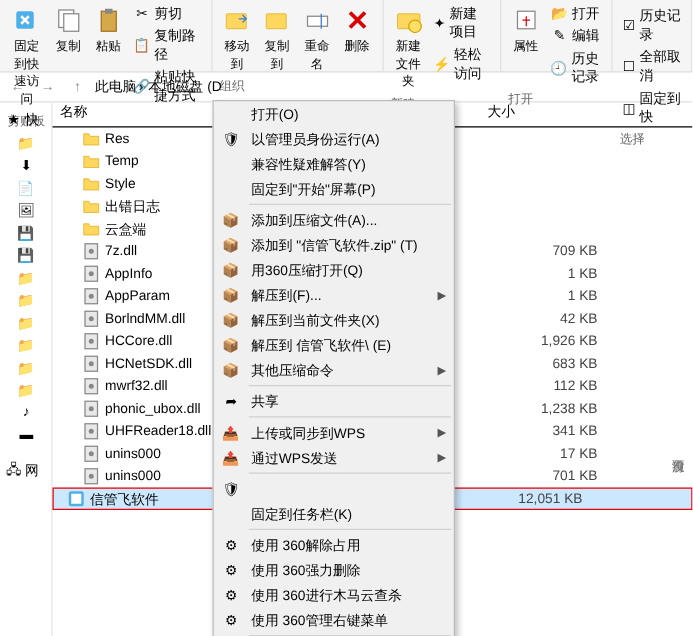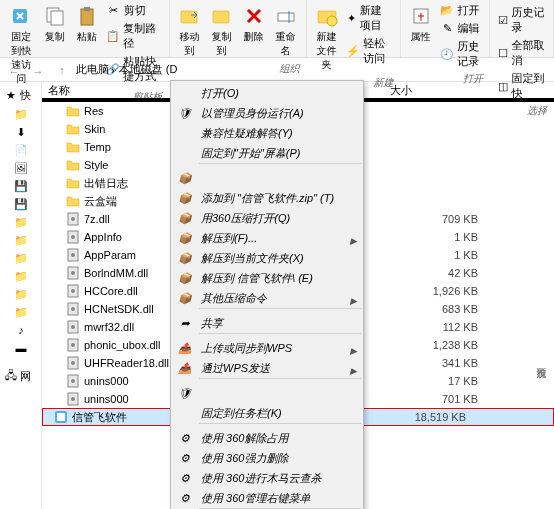--- a/index.html
+++ b/index.html
@@ -7,49 +7,49 @@
 
 .ribbon { height: 58px; background: #f5f5f5; border-bottom: 1px solid #ddd; display: flex; }
 .ribbon-group { border-right: 1px solid #e0e0e0; padding: 2px 6px; display: flex; flex-direction: column; justify-content: space-between; }
 .ribbon-buttons { display: flex; gap: 4px; align-items: flex-start; }
 .ribbon-btn-lg { display: flex; flex-direction: column; gap: 2px; padding: 2px; cursor: pointer; }
 .ribbon-btn-lg .icon { width: 24px; height: 24px; display: flex; align-items: center; justify-content: center; }
 .ribbon-btn-lg .lbl { font-size: 10px; text-align: center; }
 .ribbon-sm-col { display: flex; flex-direction: column; gap: 1px; font-size: 10px; }
 .ribbon-sm-row { display: flex; align-items: center; gap: 3px; padding: 1px 2px; cursor: pointer; }
 .ribbon-sm-row .micon { width: 14px; height: 14px; display: flex; align-items: center; justify-content: center; }
-.ribbon-group-label { font-size: 10px; color: #666; text-align: right; padding-top: 2px; font-style: italic; }
+.ribbon-group-label { font-size: 10px; color: #666; text-align: left; padding-top: 2px; }
 
 .breadcrumb-row { height: 24px; border-bottom: 1px solid #e0e0e0; display: flex; align-items: center; padding: 0 4px; gap: 4px; }
 .nav-btn { width: 20px; height: 20px; display: flex; align-items: center; justify-content: center; color: #888; cursor: pointer; }
 .crumb { display: flex; align-items: center; gap: 2px; }
 
 .content { display: flex; height: calc(100% - 82px); }
 .sidebar { width: 42px; border-right: 1px solid #e8e8e8; padding-top: 4px; }
 .sidebar-item { display: flex; align-items: center; gap: 2px; padding: 2px 4px; cursor: pointer; }
 .sb-indent { padding-left: 14px; }
 .sb-icon { width: 14px; height: 14px; display: flex; align-items: center; justify-content: center; }
 
 .main { flex: 1; display: flex; flex-direction: column; }
-.col-headers { display: flex; height: 20px; border-bottom: 4px solid #000000; align-items: center; }
+.col-headers { display: flex; height: 20px; border-bottom: 1px solid #000000; align-items: flex-start; }
 .col-name { width: 300px; padding-left: 6px; }
 .col-size { width: 80px; text-align: right; padding-right: 10px; font-family: Liberation Serif, serif; }
 .file-list { flex: 1; }
 .row { display: flex; align-items: center; height: 18px; padding-left: 24px; cursor: pointer; }
 .row.highlighted { background: #cce8ff; }
 .row.red-boxed { outline: 1.5px solid #e00; outline-offset: -1px; padding-left: 12px; }
 .row .ficon { width: 14px; height: 14px; margin-right: 4px; display: flex; align-items: center; justify-content: center; }
 .row .fname { width: 260px; }
 .row .fsize { width: 154px; text-align: right; padding-right: 20px; color: #444; }
 
 .folder-icon { fill: #ffd75e; stroke: #d6a400; stroke-width: 0.5; }
 .dll-icon { fill: #e8e8e8; stroke: #888; }
 
 .context-menu { position: absolute; left: 170px; top: 80px; width: 194px; background: #f0f0f0; border: 1px solid #bcbcbc; box-shadow: 2px 2px 5px rgba(0,0,0,0.25); z-index: 100; }
-.menu-item { display: flex; align-items: flex-end; height: 20px; padding: 0 24px 0 30px; position: relative; cursor: default; font-style: italic; }
+.menu-item { display: flex; align-items: center; height: 20px; padding: 0 24px 0 30px; position: relative; cursor: default; }
 .menu-item .micon { position: absolute; left: 6px; width: 16px; height: 16px; display: flex; align-items: center; justify-content: center; }
 .menu-item .arrow { position: absolute; right: 6px; font-size: 9px; color: #555; }
 .menu-sep { height: 1px; background: #d0d0d0; margin: 2px 2px 2px 28px; }
 
 .truncated-right { position: absolute; right: 6px; top: 360px; font-size: 10px; color: #777; writing-mode: vertical-rl; }
 </style>
 </head>
 <body>
 
 <div class="ribbon">
@@ -116,33 +116,33 @@
           <span class="icon">
             <svg width="22" height="22">
               <rect class="folder-icon" x="2" y="6" width="16" height="12" rx="1"></rect>
             </svg>
           </span>
           <span class="lbl">复制到</span>
         </div>
       <div class="ribbon-btn-lg">
           <span class="icon">
             <svg width="22" height="22">
-              <path d="M5 5 L17 17 M17 5 L5 17" stroke="#d00" stroke-width="3"></path>
-            </svg>
-          </span>
-          <span class="lbl">删除</span>
-        </div>
-      <div class="ribbon-btn-lg">
-          <span class="icon">
-            <svg width="22" height="22">
               <rect x="3" y="8" width="16" height="8" fill="#fff" stroke="#888"></rect>
               <line x1="14" y1="6" x2="14" y2="18" stroke="#3a7bd5"></line>
             </svg>
           </span>
           <span class="lbl">重命名</span>
+        </div>
+      <div class="ribbon-btn-lg">
+          <span class="icon">
+            <svg width="22" height="22">
+              <path d="M5 5 L17 17 M17 5 L5 17" stroke="#d00" stroke-width="3"></path>
+            </svg>
+          </span>
+          <span class="lbl">删除</span>
         </div>
     </div>
     <div class="ribbon-group-label">组织</div>
   </div>
 
   <div class="ribbon-group">
     <div class="ribbon-buttons">
       <div class="ribbon-btn-lg">
           <span class="icon">
             <svg width="22" height="22">
@@ -297,29 +297,20 @@
           </span>
           <span class="fname">Res</span>
           <span class="fsize"></span>
         </div>
         <div class="row">
           <span class="ficon">
             <svg width="14" height="14">
               <path class="folder-icon" d="M1 3 L5 3 L6 5 L13 5 L13 12 L1 12 Z"></path>
             </svg>
           </span>
-          <span class="fname">Skin</span>
-          <span class="fsize"></span>
-        </div>
-        <div class="row">
-          <span class="ficon">
-            <svg width="14" height="14">
-              <path class="folder-icon" d="M1 3 L5 3 L6 5 L13 5 L13 12 L1 12 Z"></path>
-            </svg>
-          </span>
           <span class="fname">Temp</span>
           <span class="fsize"></span>
         </div>
         <div class="row">
           <span class="ficon">
             <svg width="14" height="14">
               <path class="folder-icon" d="M1 3 L5 3 L6 5 L13 5 L13 12 L1 12 Z"></path>
             </svg>
           </span>
           <span class="fname">Style</span>
@@ -454,21 +445,21 @@
           <span class="fsize">701 KB</span>
         </div>
         <div class="row highlighted red-boxed">
           <span class="ficon">
             <svg width="14" height="14">
               <rect x="1" y="1" width="12" height="12" fill="#4fb0e8" rx="2"></rect>
               <rect x="3" y="3" width="8" height="8" fill="#fff"></rect>
             </svg>
           </span>
           <span class="fname">信管飞软件</span>
-          <span class="fsize">18,519 KB</span>
+          <span class="fsize">12,051 KB</span>
         </div>
       </div>
   </div>
 </div>
 
 <div class="truncated-right">没有预</div>
 
 <div class="context-menu" id="context-menu">
     <div class="menu-item">
       <span class="micon"></span>
@@ -482,20 +473,21 @@
       <span class="micon"></span>
       <span>兼容性疑难解答(Y)</span>
     </div>
     <div class="menu-item">
       <span class="micon"></span>
       <span>固定到"开始"屏幕(P)</span>
     </div>
     <div class="menu-sep"></div>
     <div class="menu-item">
       <span class="micon">📦</span>
+      <span>添加到压缩文件(A)...</span>
     </div>
     <div class="menu-item">
       <span class="micon">📦</span>
       <span>添加到 "信管飞软件.zip" (T)</span>
     </div>
     <div class="menu-item">
       <span class="micon">📦</span>
       <span>用360压缩打开(Q)</span>
     </div>
     <div class="menu-item">

